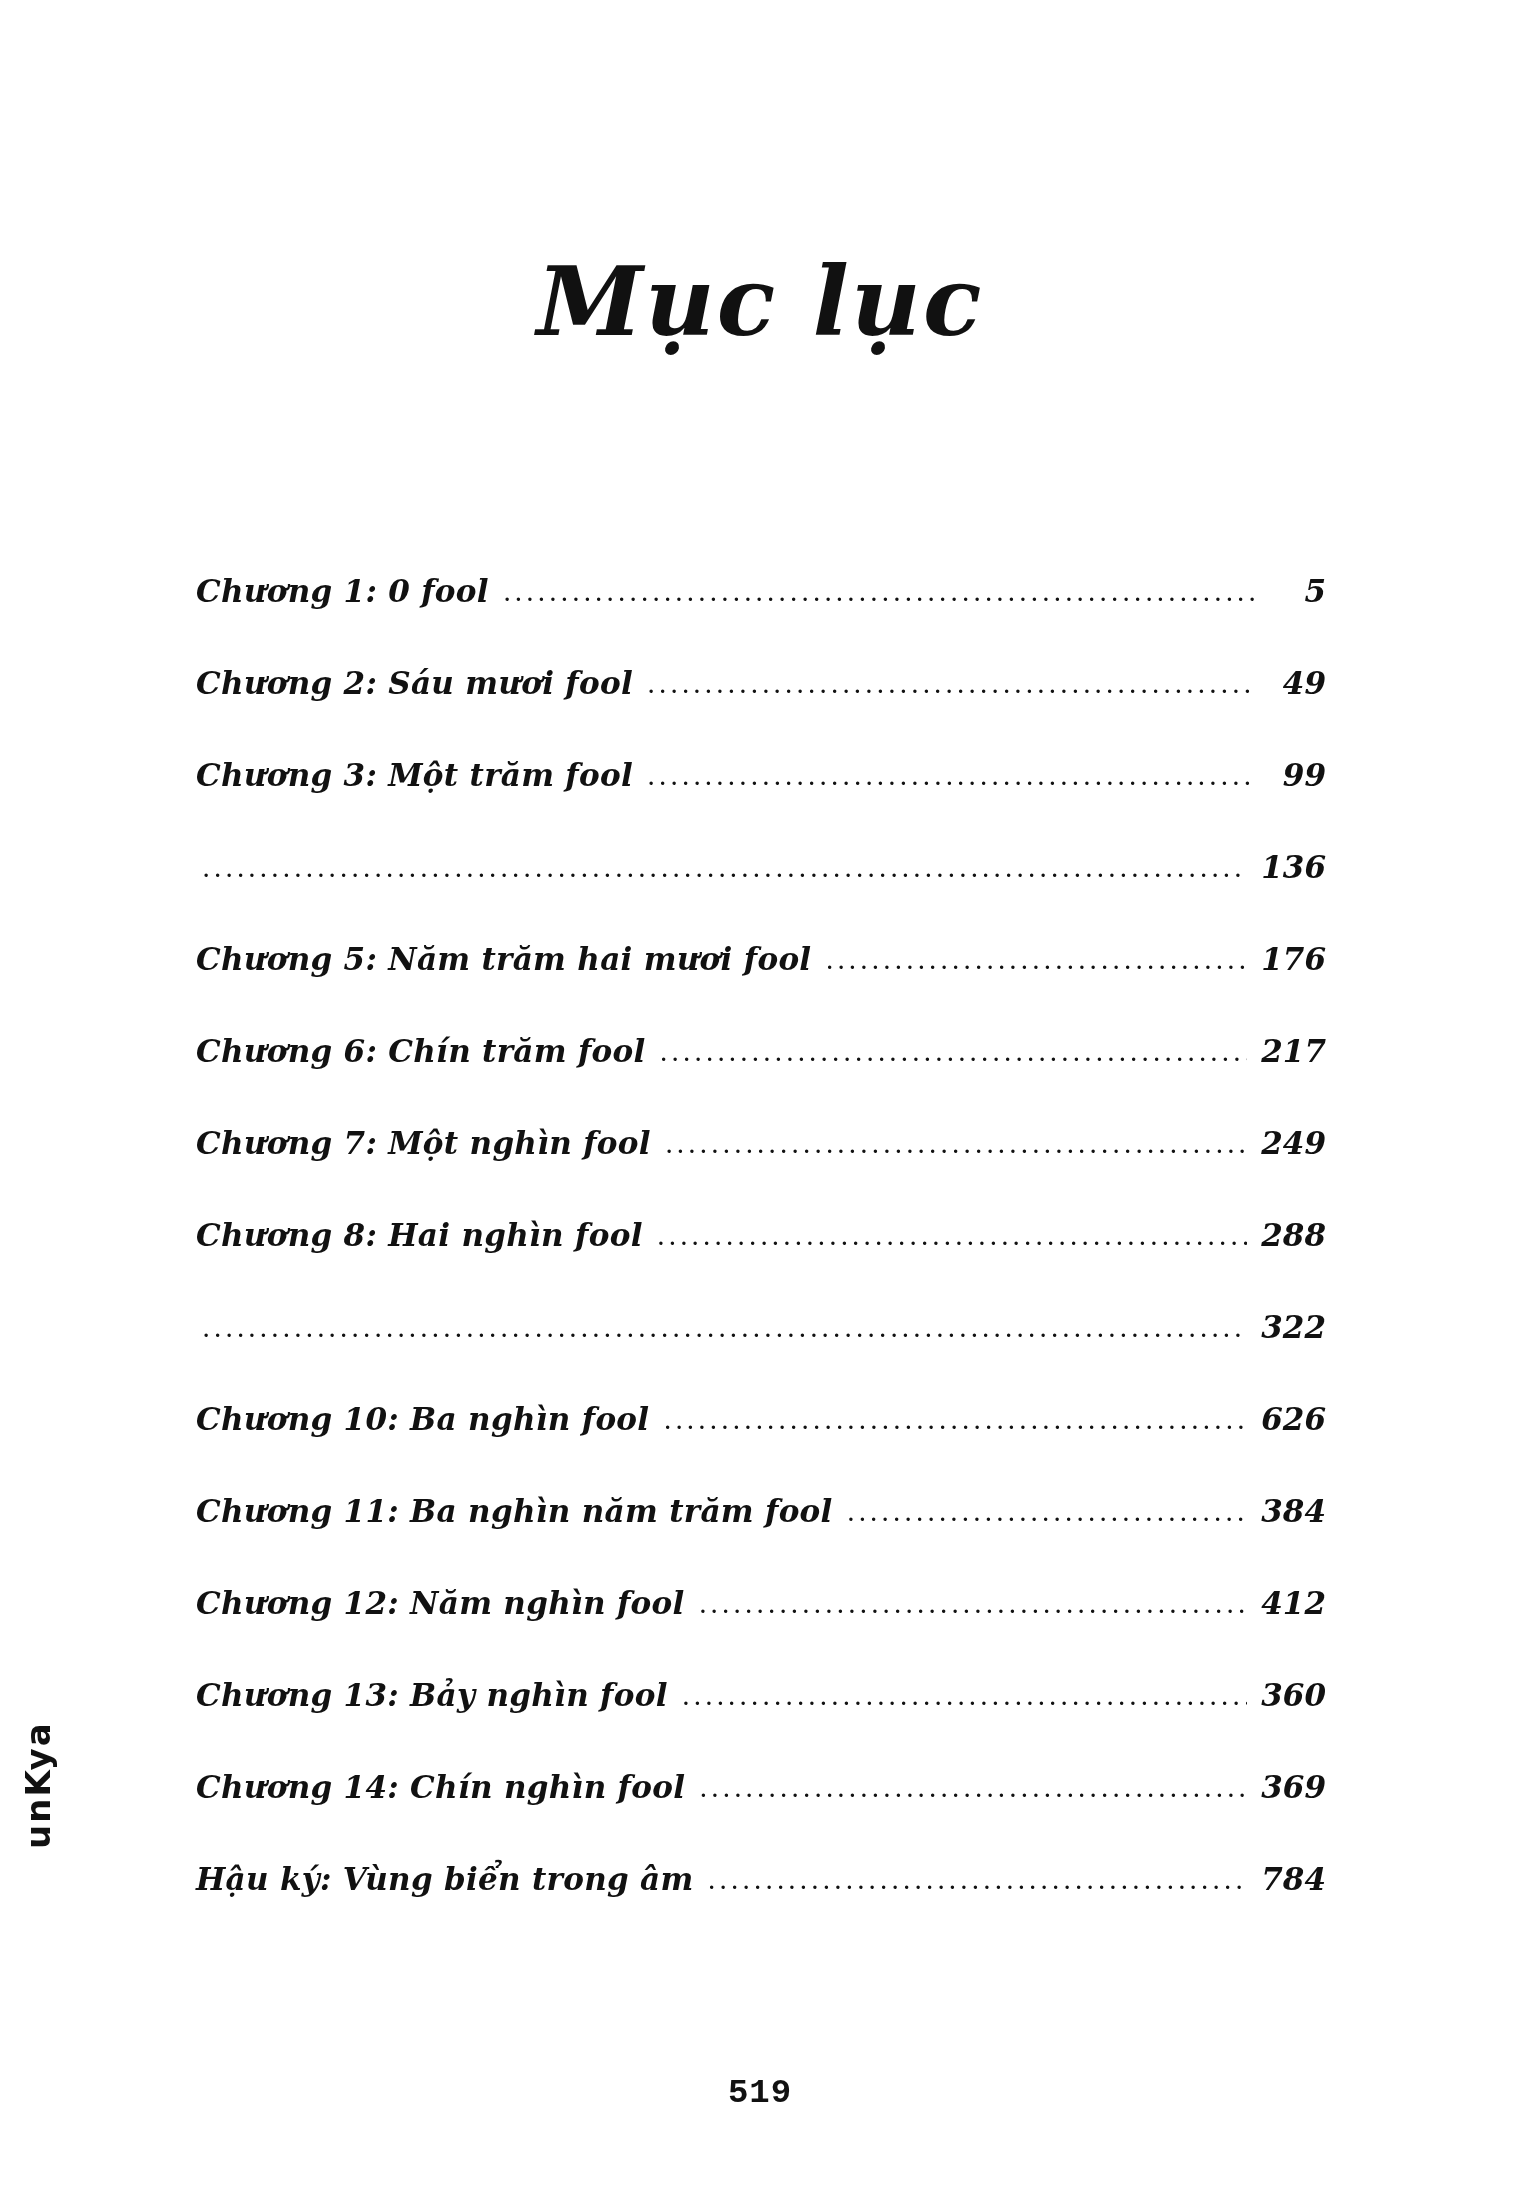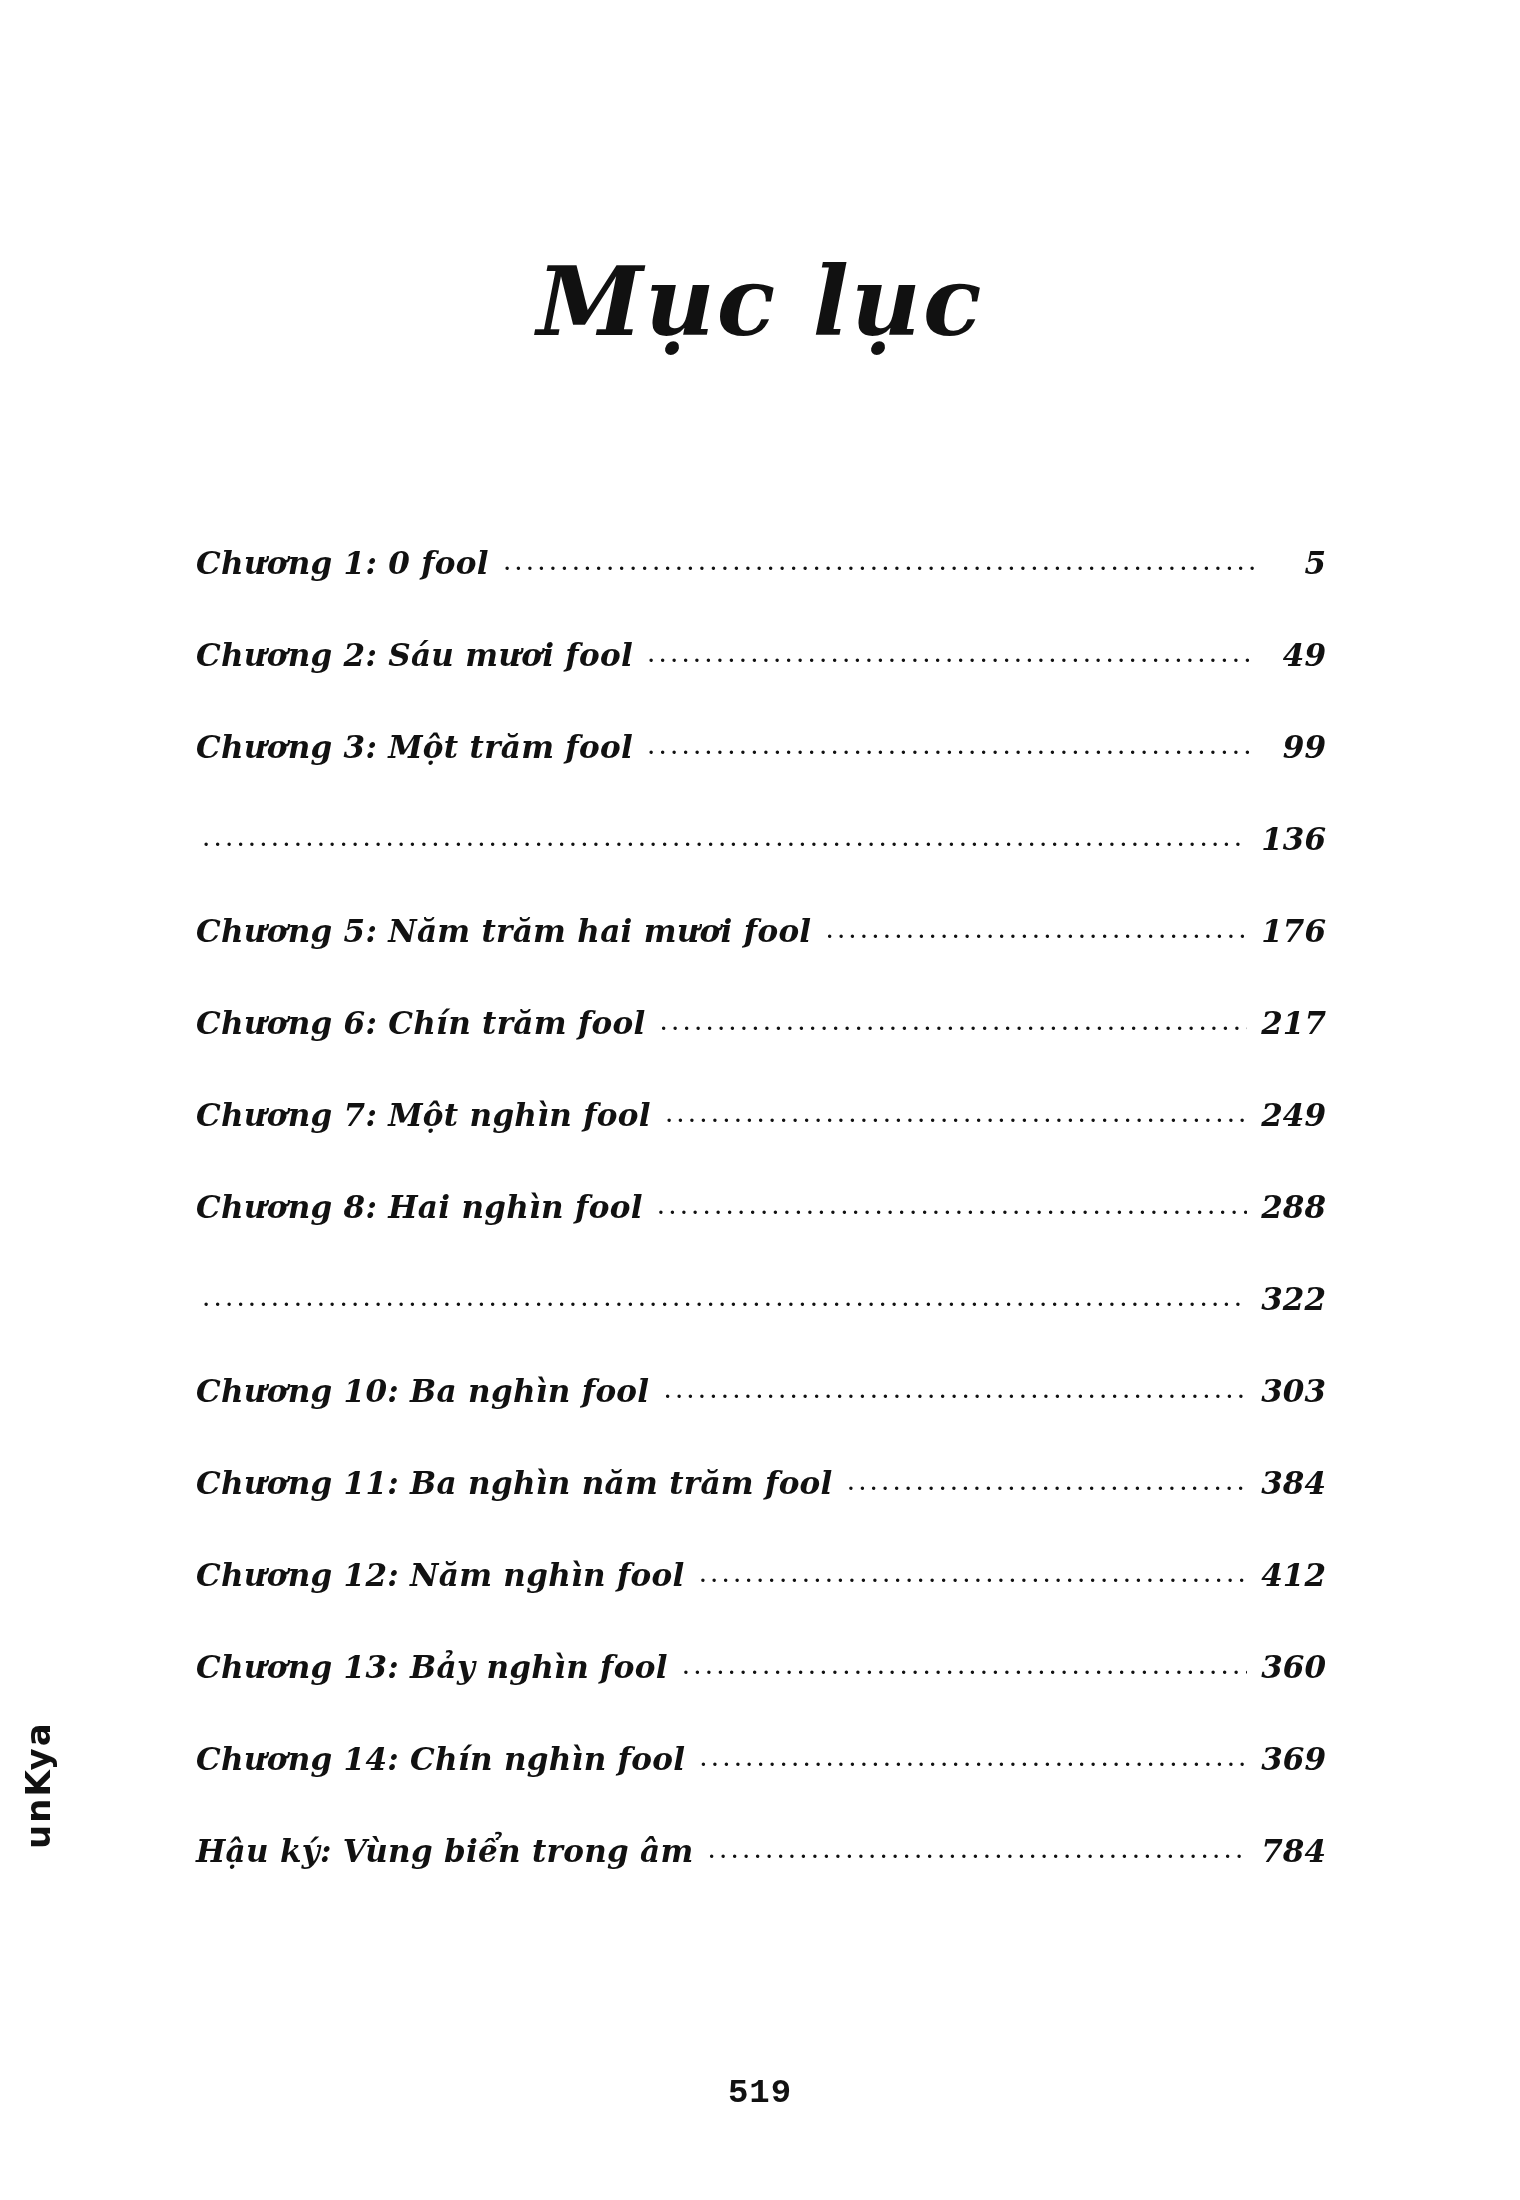--- a/index.html
+++ b/index.html
@@ -42,21 +42,21 @@
 
   
   .toc-list {
     position: absolute;
     left: 196px;
     top: 498px;
     width: 1130px;
   }
   .toc-row {
     display: flex;
-    align-items: center;
+    align-items: flex-end;
     height: 92px;
     font-style: italic;
     font-weight: 700;
     font-size: 31px;
     color: #111111;
     white-space: nowrap;
   }
   .toc-label {
     flex: 0 0 auto;
     padding-right: 8px;
@@ -178,21 +178,21 @@
     </div>
 
     <div class="toc-row">
       <span class="toc-dots"></span>
       <span class="toc-page">322</span>
     </div>
 
     <div class="toc-row">
       <span class="toc-label">Chương 10: Ba nghìn fool</span>
       <span class="toc-dots"></span>
-      <span class="toc-page">303</span>
+      <span class="toc-page">626</span>
     </div>
 
     <div class="toc-row">
       <span class="toc-label">Chương 11: Ba nghìn năm trăm fool</span>
       <span class="toc-dots"></span>
       <span class="toc-page">384</span>
     </div>
 
     <div class="toc-row">
       <span class="toc-label">Chương 12: Năm nghìn fool</span>

